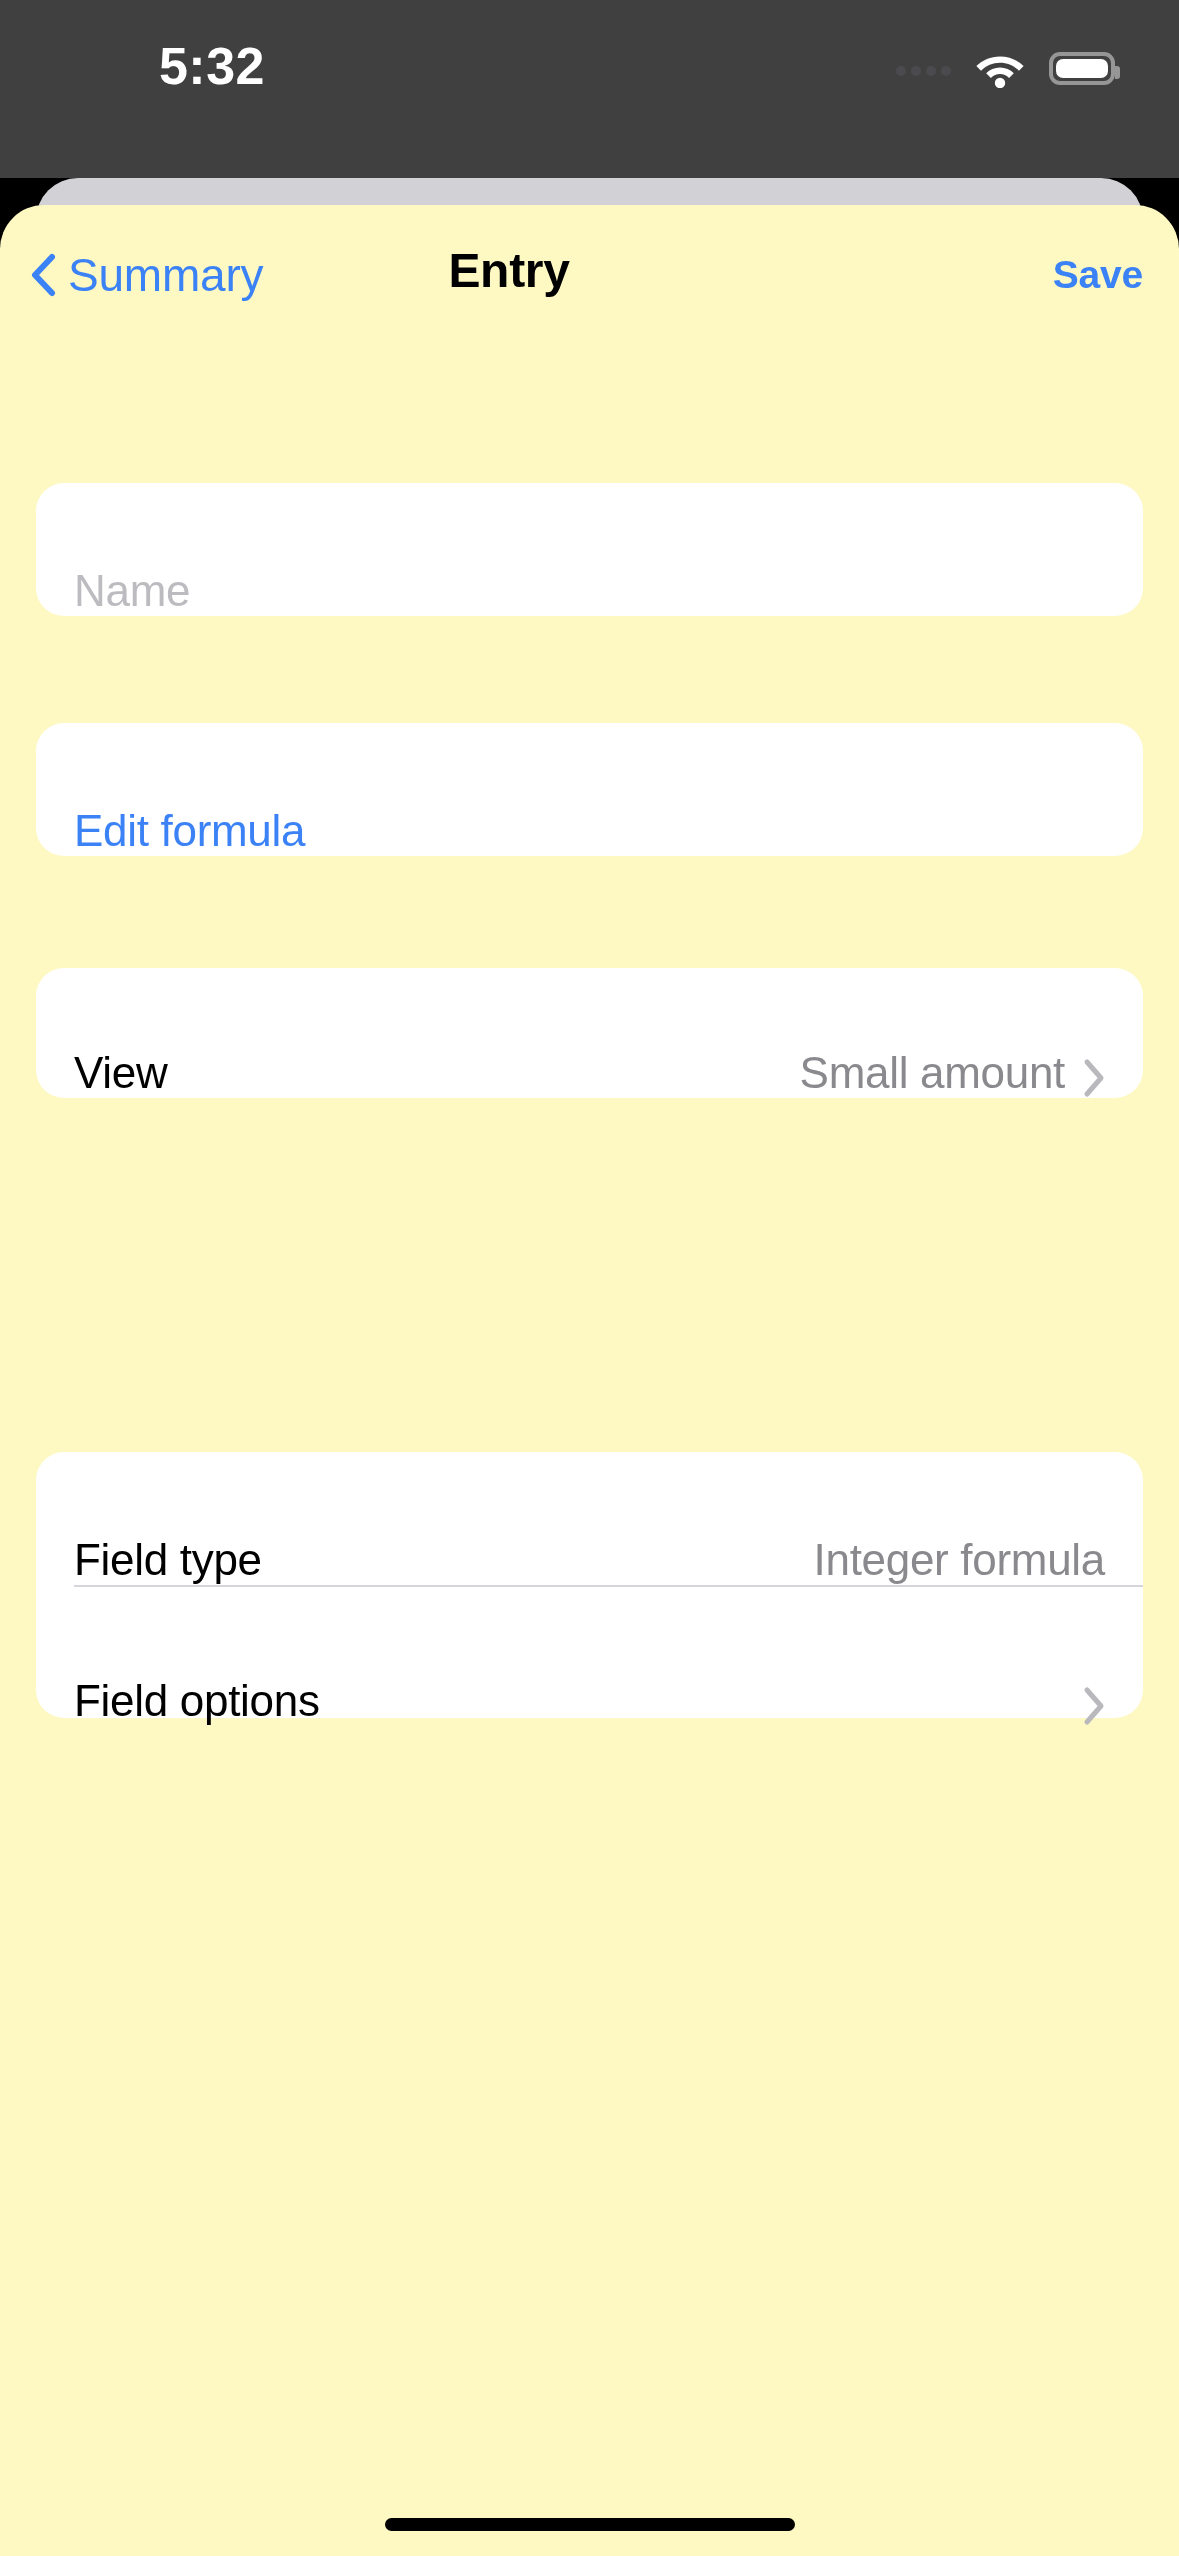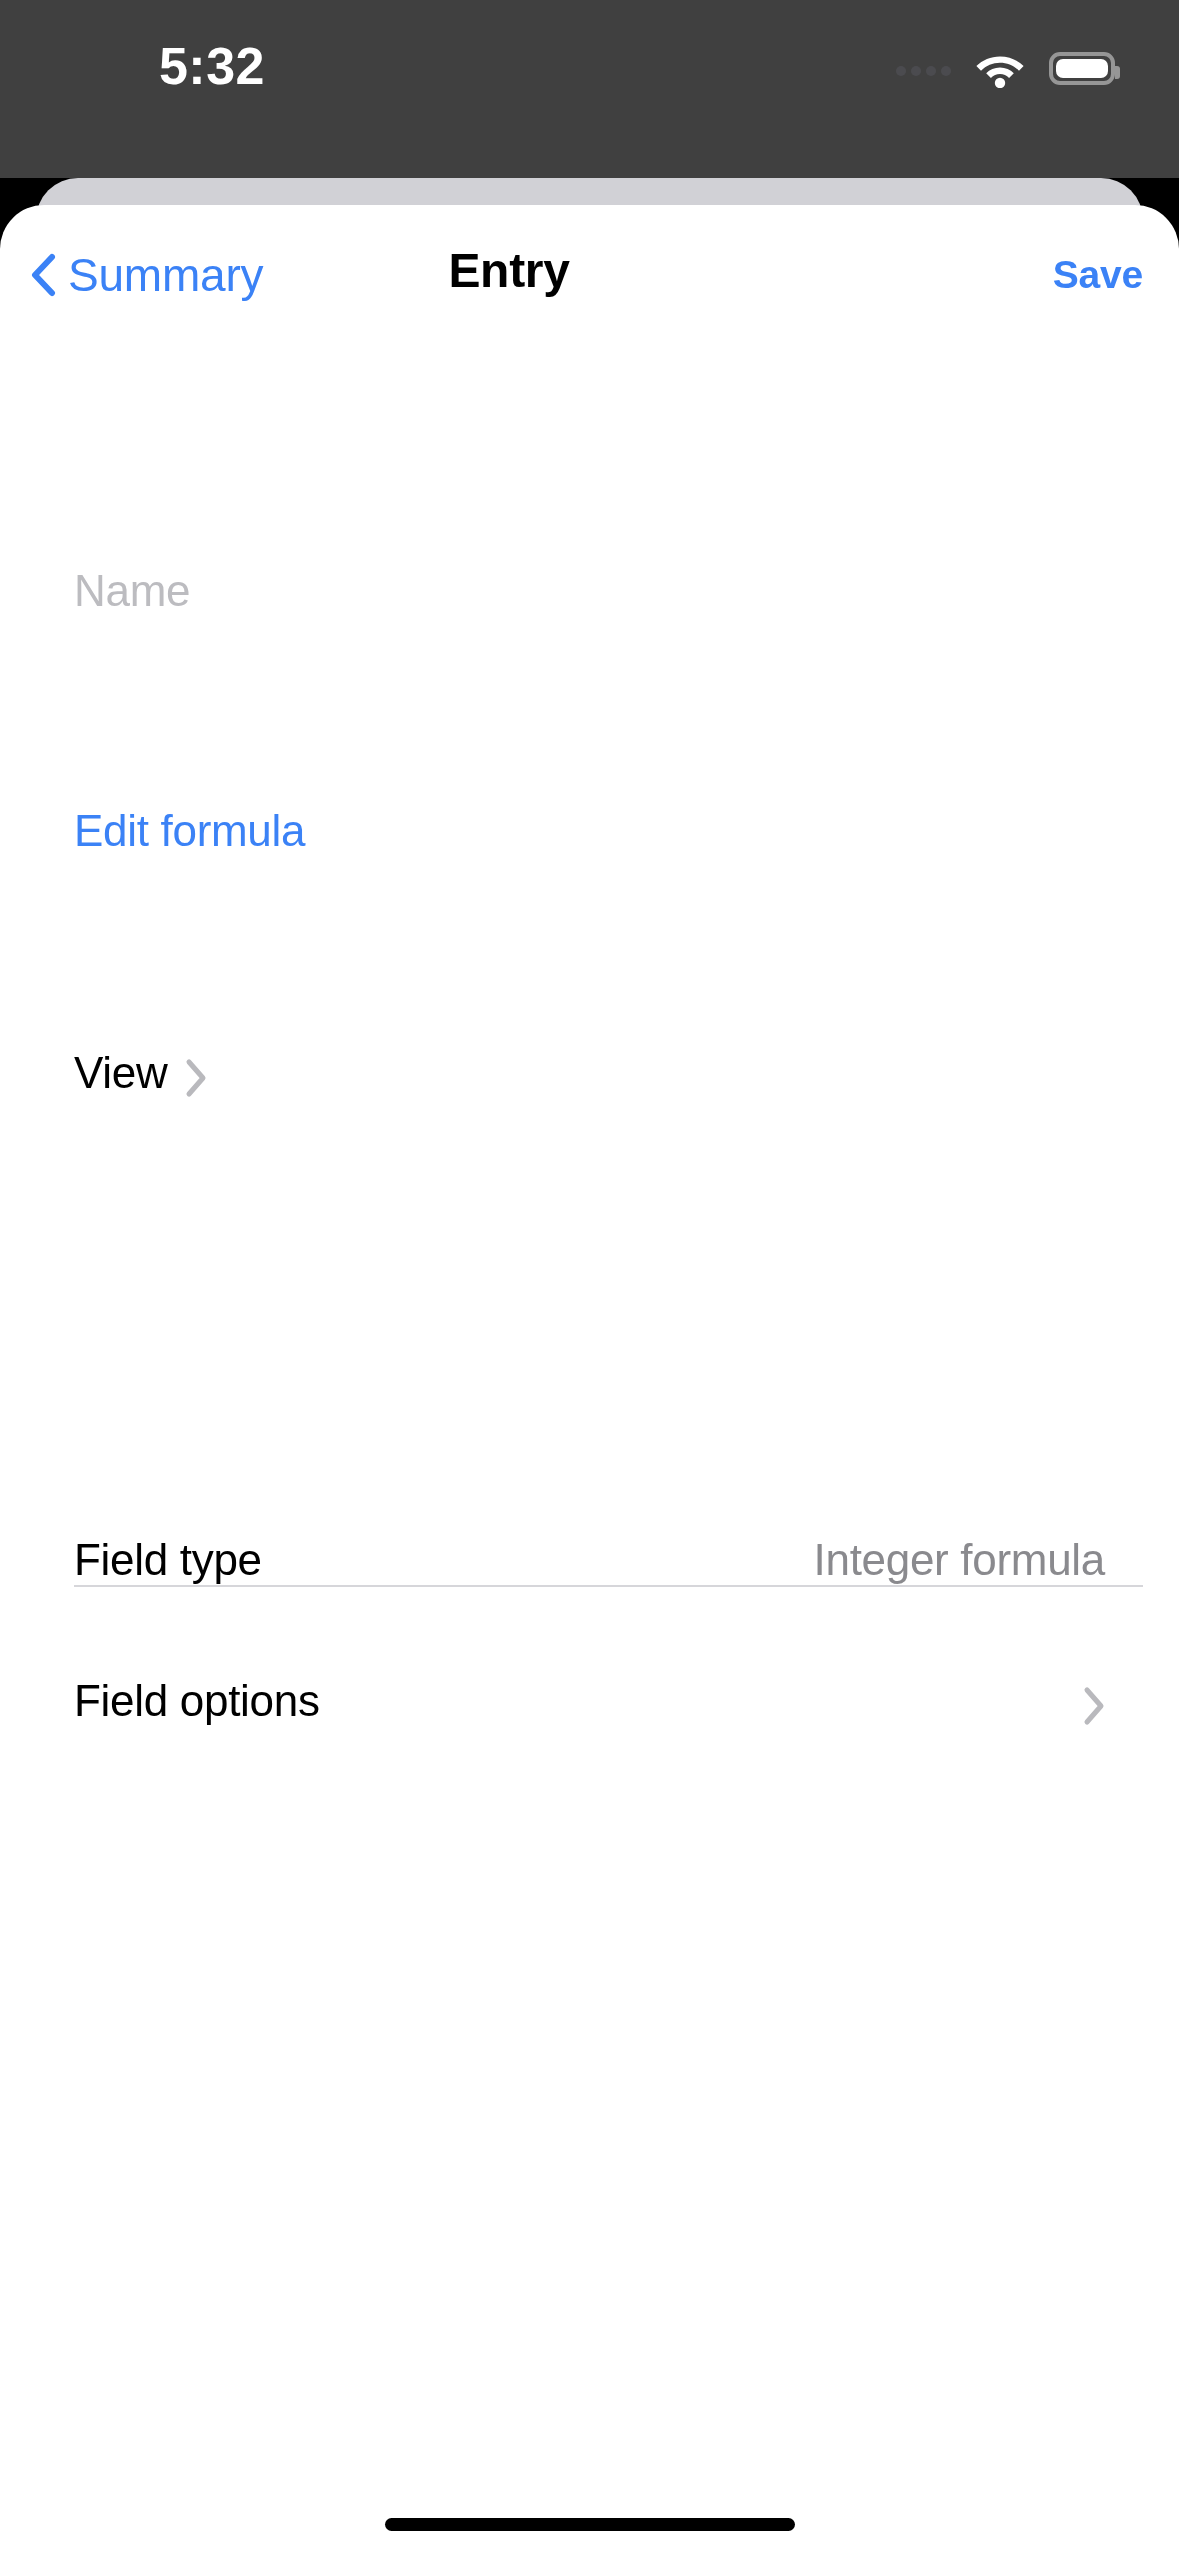--- a/index.html
+++ b/index.html
@@ -50,21 +50,21 @@
   
   #sheet-back {
     position:absolute; top:178px; left:36px;
     width:1107px; height:120px;
     background:#d1d1d6;
     border-radius:42px 42px 0 0;
   }
   #sheet {
     position:absolute; top:205px; left:0;
     width:1179px; height:2351px;
-    background:#ffffff;
+    background:#fef9c3;
     border-radius:44px 44px 0 0;
     overflow:hidden;
   }
 
   
   #navbar {
     position:absolute; top:0; left:0; width:1179px; height:150px;
   }
   #nav-back {
     position:absolute; left:30px; top:34px;
@@ -188,20 +188,21 @@
 
   <div class="card" style="top:518px; height:133px;">
     <div class="row">
       <span class="row-label accent">Edit formula</span>
     </div>
   </div>
 
   <div class="card" style="top:763px; height:130px;">
     <div class="row">
       <span class="row-label">View</span>
+      <span class="row-value">Small amount</span>
       <span class="chev-right">
         <svg width="22" height="40" viewBox="0 0 22 40">
           <polyline points="4,4 18,20 4,36" fill="none" stroke="#b9b9bd" stroke-width="5" stroke-linecap="round" stroke-linejoin="round"></polyline>
         </svg>
       </span>
     </div>
   </div>
 
 
   <div class="card" style="top:1247px; height:266px;">

